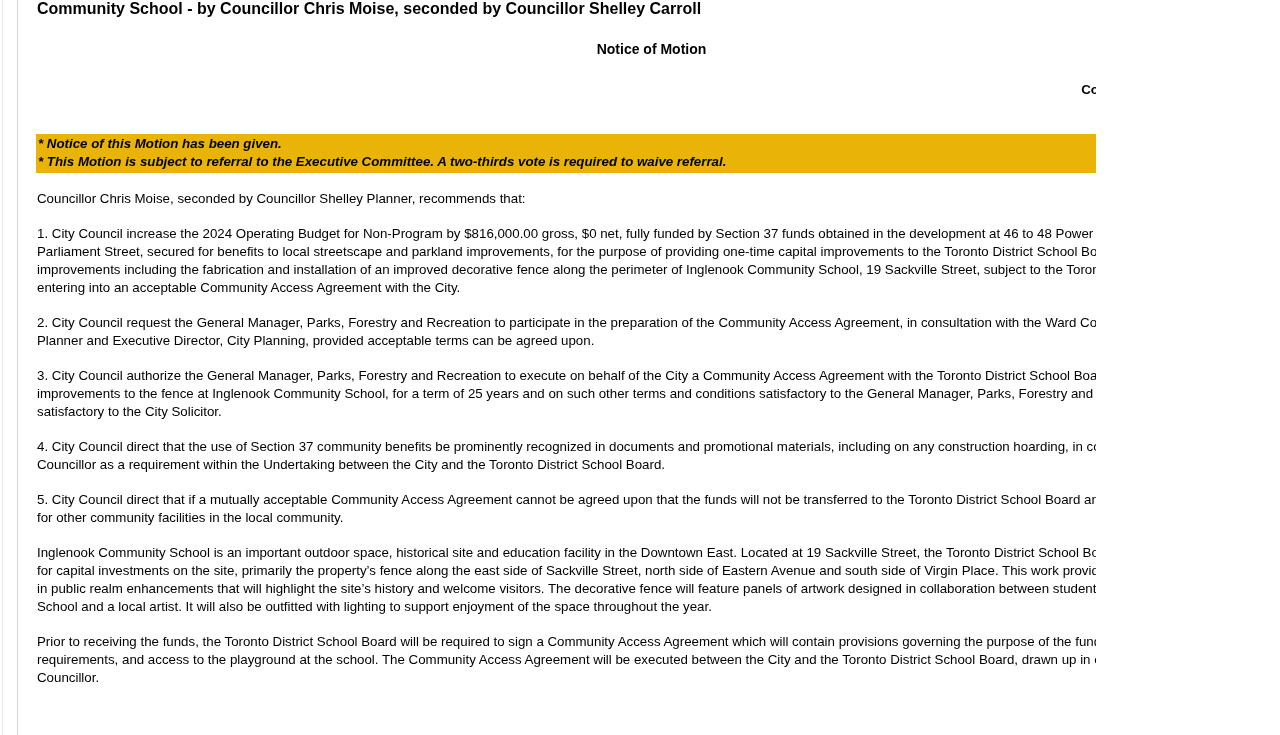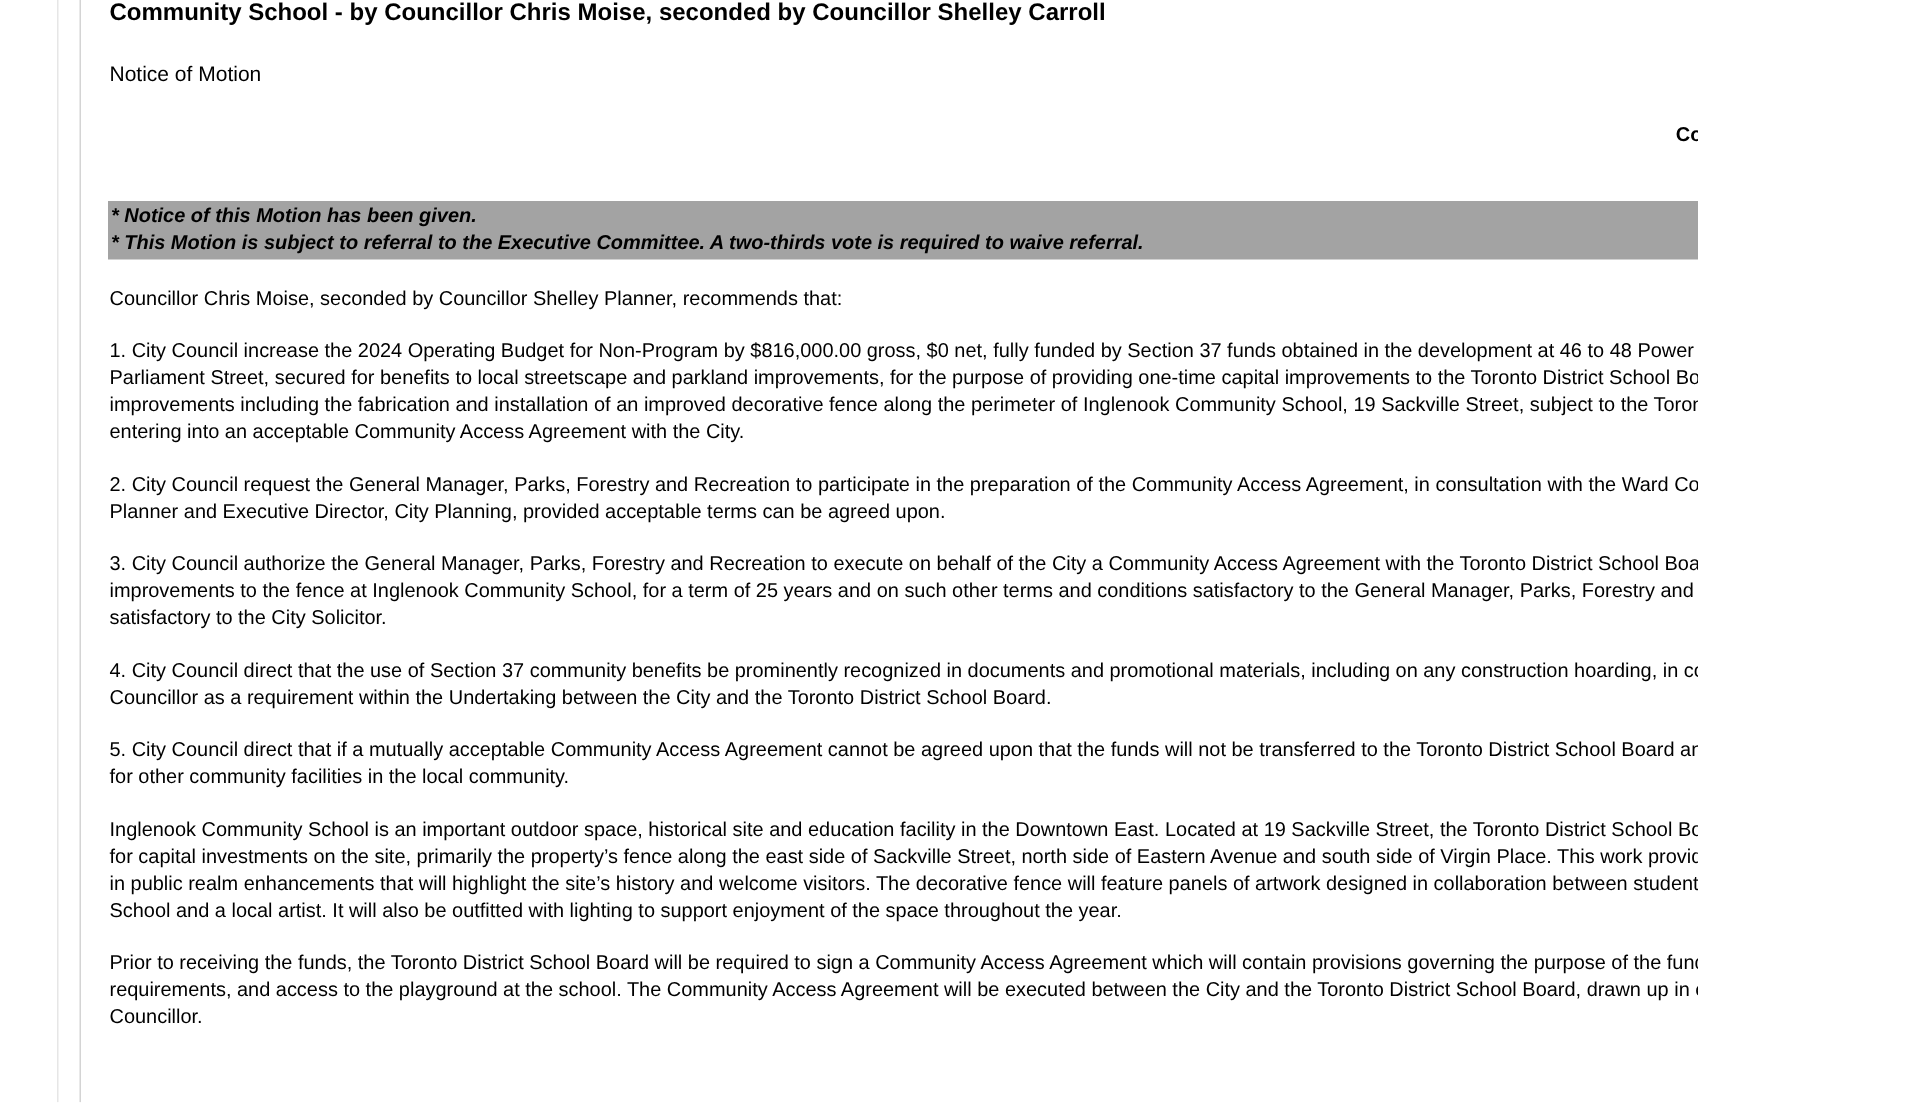--- a/index.html
+++ b/index.html
@@ -8,21 +8,20 @@
     background: #ffffff;
     font-family: "Liberation Sans", "DejaVu Sans", sans-serif;
     color: #000000;
   }
   .page {
     position: relative;
     width: 1096px;
     height: 735px;
     overflow: hidden;
     background: #ffffff;
-    margin-left: 36px;
   }
   .vline-outer {
     position: absolute;
     left: 2px;
     top: 0;
     bottom: 0;
     width: 1px;
     background: #e6e6e6;
   }
   .vline-inner {
@@ -43,37 +42,38 @@
   }
   .page-title {
     font-size: 16px;
     font-weight: bold;
     line-height: 19px;
     margin: -1px 0 0 1px;
     white-space: nowrap;
   }
   .motion-type {
     font-size: 14px;
-    font-weight: normal;
+    font-weight: bold;
     line-height: 18px;
     margin: 22px 0 0 1px;
+    text-align: center;
   }
   .meta-block {
     margin: 23px 0 0 1px;
     text-align: right;
   }
   .meta-row {
     line-height: 18px;
     margin-bottom: 4px;
   }
   .meta-label { font-weight: bold; }
   .meta-value { margin-left: 7px; }
   .notice-banner {
     margin-top: 13px;
-    background: #a3a3a3;
+    background: #eab308;
     padding: 1px 2px 2px 2px;
     font-weight: bold;
     font-style: italic;
     line-height: 18px;
   }
   .section-heading {
     font-weight: bold;
     line-height: 18px;
     margin: 1px 0 5px 1px;
   }

